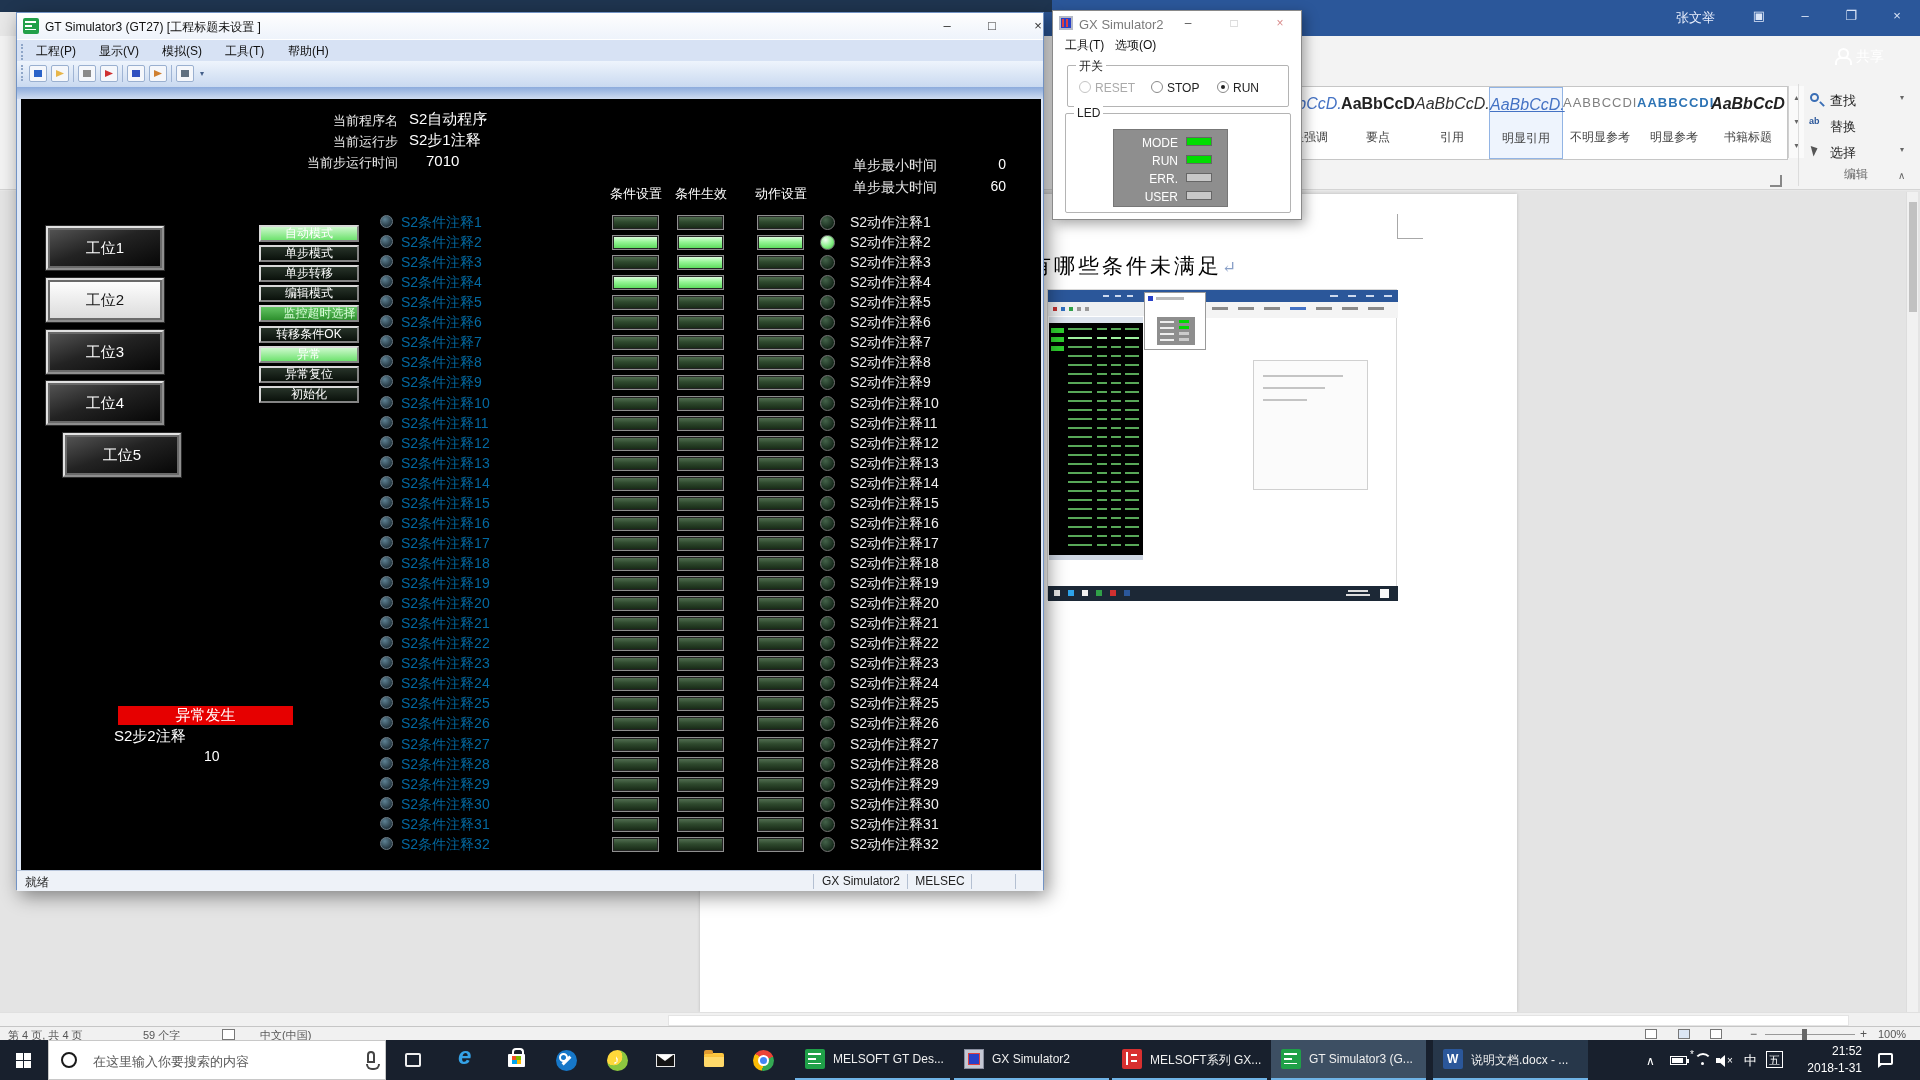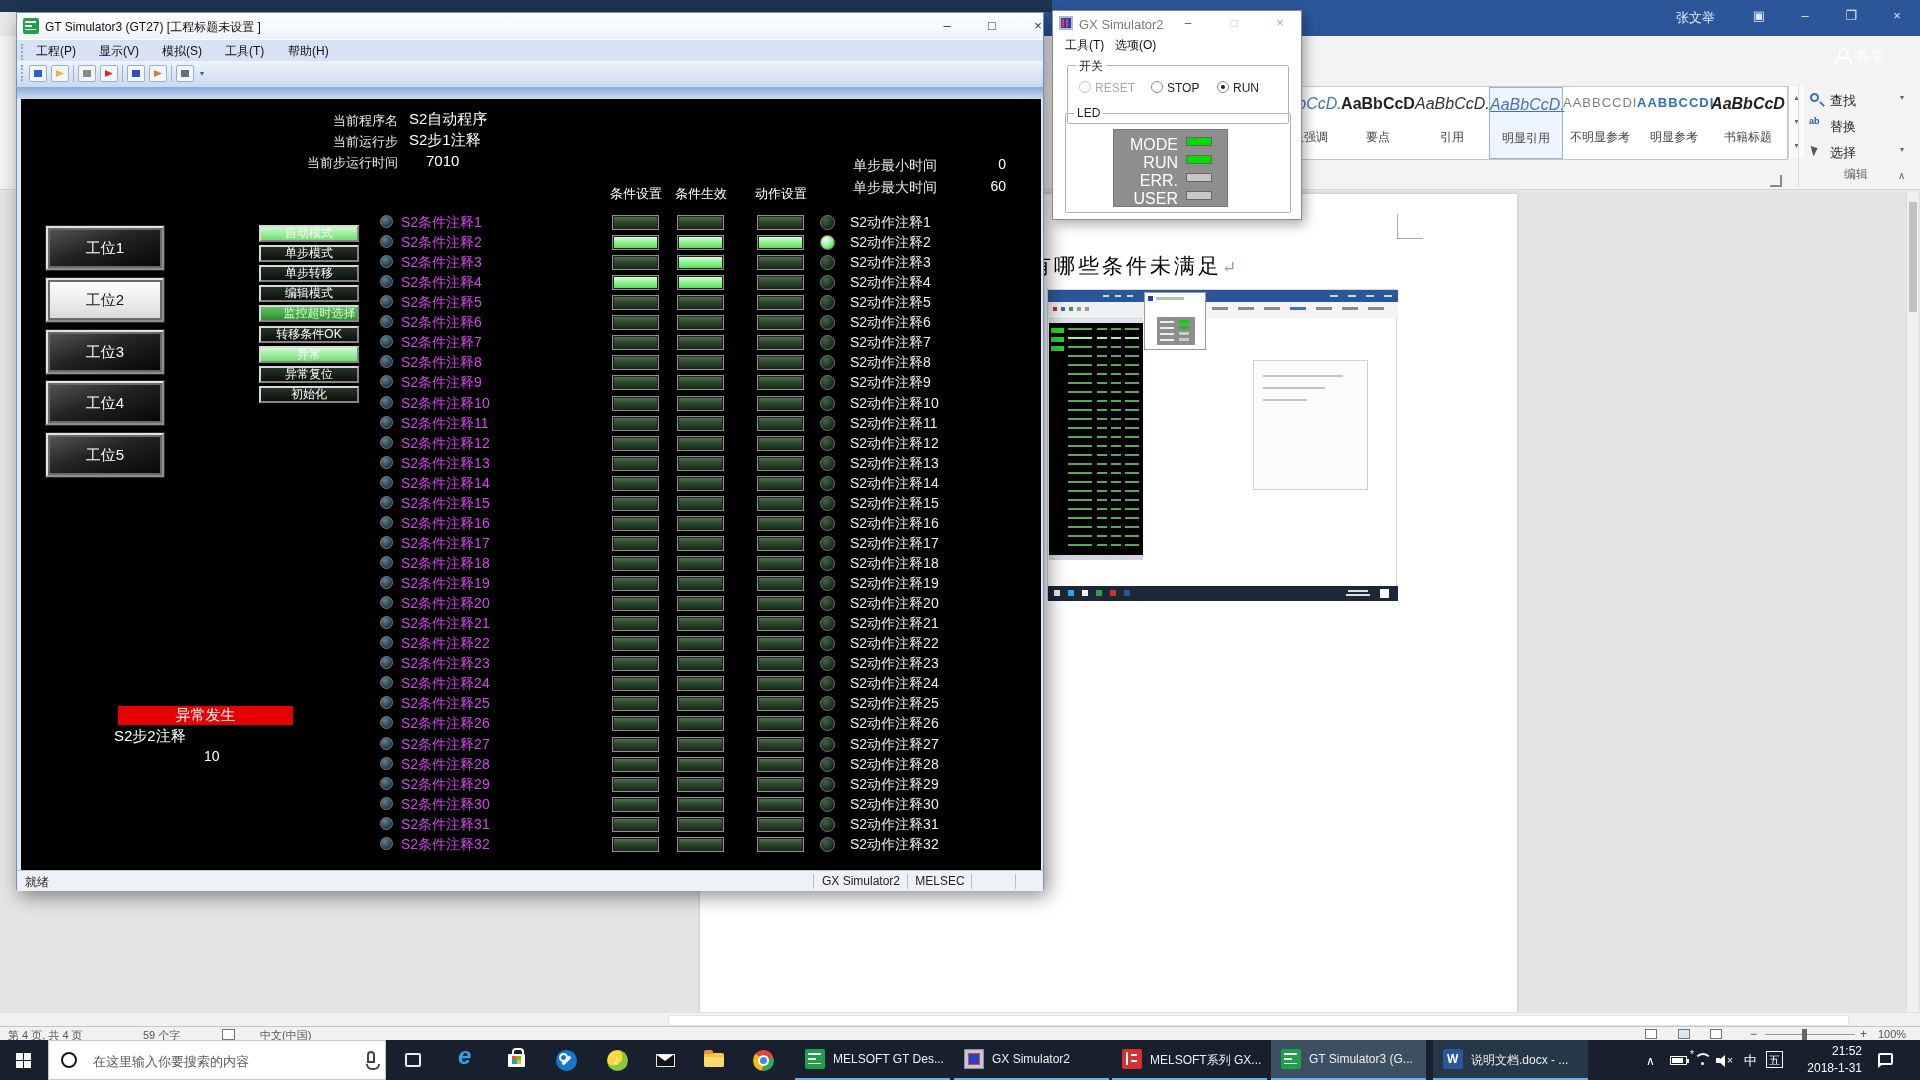--- a/index.html
+++ b/index.html
@@ -87,21 +87,21 @@
     color:#fff;font-size:15px;background:linear-gradient(160deg,#565656 0%,#232323 45%,#050505 100%);cursor:pointer}
   .station.active{background:linear-gradient(#ffffff,#dadada);color:#151515}
   .mode{position:absolute;left:238px;width:100px;height:17px;border:2px outset #d8d8d8;
     display:flex;align-items:center;justify-content:center;font-size:12px;color:#fff;cursor:pointer;white-space:nowrap}
   .m-off{background:linear-gradient(#273329,#0a110b)}
   .m-on{background:linear-gradient(#cdf9cd,#6ee26e)}
   .m-mid{background:linear-gradient(#63c463,#2d8f2d);color:#dcffdc}
   .srow{position:absolute;left:0;width:1020px;height:20px}
   .cled{position:absolute;left:359px;top:2px;width:13px;height:13px;border-radius:50%;border:1px solid #6d7d88;
     background:radial-gradient(circle at 35% 30%,#5e8294,#263842 70%)}
-  .cond-lbl{position:absolute;left:380px;top:1px;color:#d946ef;font-size:14px;white-space:nowrap}
+  .cond-lbl{position:absolute;left:380px;top:1px;color:#0369a1;font-size:14px;white-space:nowrap}
   .bar{position:absolute;top:2px;width:47px;height:15px;border:1px solid #8f8f8f;box-shadow:inset 0 0 0 1px #222}
   .b-off{background:linear-gradient(#587558 0%,#2f4a2e 45%,#152614 100%)}
   .b-on{background:linear-gradient(#e9ffe9 0%,#96f596 45%,#55d855 100%)}
   .aled{position:absolute;left:799px;top:2px;width:15px;height:15px;border-radius:50%;border:1px solid #777}
   .a-off{background:radial-gradient(circle at 35% 30%,#44634a,#15281a 70%)}
   .a-on{background:radial-gradient(circle at 35% 30%,#f2fff2,#86f086 55%,#3cb43c)}
   .act-lbl{position:absolute;left:829px;top:1px;color:#f0f0f0;font-size:14px;white-space:nowrap}
   
   #gx-win{position:absolute;left:1052px;top:10px;width:250px;height:210px;background:#fff;border:1px solid #8a8a8a;
     box-shadow:3px 4px 12px rgba(0,0,0,.35);z-index:20;font-size:12px}
@@ -112,21 +112,21 @@
   .gx-ctrl{position:absolute;top:3px;width:22px;height:18px;text-align:center;line-height:18px;font-size:12px;cursor:pointer}
   .gx-menu-item{position:absolute;top:26px;height:16px;color:#111;cursor:pointer}
   .groupbox{position:absolute;border:1px solid #b4b4b4;border-radius:2px}
   .group-lbl{position:absolute;left:8px;top:-8px;background:#fff;padding:0 3px;color:#222}
   .radio{position:absolute;width:12px;height:12px;border-radius:50%;border:1px solid #8a8a8a;background:#fff}
   .radio.sel::after{content:"";position:absolute;left:3px;top:3px;width:4px;height:4px;border-radius:50%;background:#222}
   .radio.dis{border-color:#c4c4c4}
   .radio-lbl{position:absolute;color:#222;white-space:nowrap}
   .radio-lbl.dis{color:#aaa}
   #led-panel{position:absolute;background:#8e8e8e;border:1px solid #777}
-  .led-lbl{position:absolute;color:#fff;font-size:16px;text-align:right;width:64px}
+  .led-lbl{position:absolute;color:#fff;font-size:12px;text-align:right;width:64px}
   .led-box{position:absolute;width:26px;height:9px;border:1px solid #666}
   .led-on{background:#00dd00}.led-offc{background:#c8c8c8}
   
   #taskbar{position:absolute;left:0;top:1040px;width:1920px;height:40px;background:#18202d;z-index:30}
   #start-btn{position:absolute;left:0;top:0;width:48px;height:40px;cursor:pointer}
   #win-logo{position:absolute;left:16px;top:13px;width:15px;height:15px;
     background:linear-gradient(#fff,#fff) 0 0/7px 7px no-repeat,linear-gradient(#fff,#fff) 8px 0/7px 7px no-repeat,
     linear-gradient(#fff,#fff) 0 8px/7px 7px no-repeat,linear-gradient(#fff,#fff) 8px 8px/7px 7px no-repeat}
   #search-box{position:absolute;left:48px;top:0;width:338px;height:40px;background:#fff;border:1px solid #c8c8c8;cursor:text}
   #cortana-ico{position:absolute;left:12px;top:11px;width:16px;height:16px;border:2px solid #1a1a1a;border-radius:50%}
@@ -504,21 +504,21 @@
         <div class="scr-value" style="left: 920px; top: 57px; width: 65px; text-align: right; font-size: 14px;">0</div>
         <div class="scr-label" style="left: 832px; top: 80px; font-size: 14px;">单步最大时间</div>
         <div class="scr-value" style="left: 920px; top: 79px; width: 65px; text-align: right; font-size: 14px;">60</div>
         <div class="col-head" style="left: 580px;">条件设置</div>
         <div class="col-head" style="left: 645px;">条件生效</div>
         <div class="col-head" style="left: 725px;">动作设置</div>
         <div class="station" style="top: 127px;">工位1</div>
         <div class="station active" style="top: 179px;">工位2</div>
         <div class="station" style="top: 231px;">工位3</div>
         <div class="station" style="top: 282px;">工位4</div>
-        <div class="station" style="top: 334px;">工位5</div>
+        <div class="station" style="top: 334px; margin-left: 17px;">工位5</div>
         <div class="mode m-on" style="top: 126px;">自动模式</div>
         <div class="mode m-off" style="top: 146px;">单步模式</div>
         <div class="mode m-off" style="top: 166px;">单步转移</div>
         <div class="mode m-off" style="top: 186px;">编辑模式</div>
         <div class="mode m-mid" style="top: 206px; padding-left: 21px;">监控超时选择</div>
         <div class="mode m-off" style="top: 227px;">转移条件OK</div>
         <div class="mode m-on" style="top: 247px;">异常</div>
         <div class="mode m-off" style="top: 267px;">异常复位</div>
         <div class="mode m-off" style="top: 287px;">初始化</div>
         <div class="srow" style="top: 114px;">
@@ -827,21 +827,21 @@
   <div id="gx-win">
     <div style="position:absolute;left:0;top:0;width:100%;height:24px">
       <span id="gx-ico"></span>
       <span id="gx-title-text">GX Simulator2</span>
       <span class="gx-ctrl" style="left:124px;color:#555">–</span>
       <span class="gx-ctrl" style="left:170px;color:#c0c0c0">□</span>
       <span class="gx-ctrl" style="left:216px;color:#d98c8c">×</span>
     </div>
     <span class="gx-menu-item" style="left:12px">工具(T)</span>
     <span class="gx-menu-item" style="left:62px">选项(O)</span>
-    <div class="groupbox" style="left:14px;top:54px;width:222px;height:59px">
+    <div class="groupbox" style="left:14px;top:54px;width:222px;height:42px">
       <span class="group-lbl">开关</span>
     </div>
     <div class="groupbox" style="left:12px;top:102px;width:226px;height:100px">
       <span class="group-lbl">LED</span>
     </div>
     <div id="led-panel" style="left:60px;top:118px;width:115px;height:78px">
         <div class="led-lbl" style="left: 0px; top: 6px;">MODE</div>
         <div class="led-box led-on" style="left: 72px; top: 7px;"></div>
         <div class="led-lbl" style="left: 0px; top: 24px;">RUN</div>
         <div class="led-box led-on" style="left: 72px; top: 25px;"></div>

